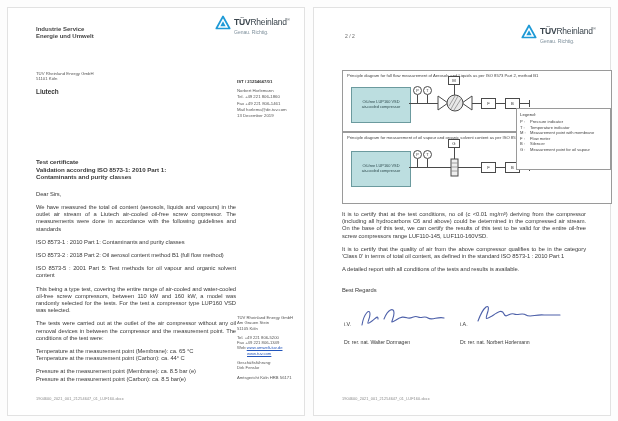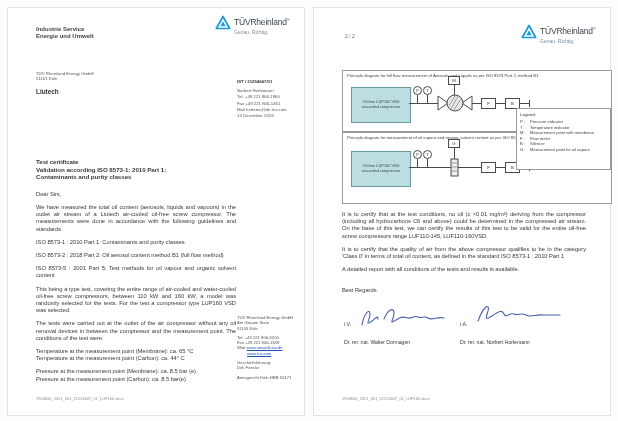--- a/index.html
+++ b/index.html
@@ -9,21 +9,21 @@
   }
   .page{position:absolute;top:7px;width:296px;height:407px;background:#fff;border:1px solid #e2e2e2;}
   #page1{left:7px;}
   #page2{left:313px;}
   .abs{position:absolute;}
 
   
   .logo{display:flex;align-items:flex-start;gap:3px;}
   .logo-text{line-height:9px;}
   .brand{font-size:8.5px;color:#3c464e;letter-spacing:-0.2px;}
-  .brand b{font-weight:normal;}
+  .brand b{font-weight:bold;}
   .reg{font-size:4px;vertical-align:super;color:#3c464e;}
   .tagline{font-size:5px;color:#7d8f9b;margin-top:1px;}
 
   
   .dept{font-size:6px;font-weight:bold;line-height:7.4px;color:#444;}
   .tiny{font-size:4.3px;line-height:5.4px;color:#555;}
   .recipient{font-size:6.4px;font-weight:bold;color:#333;}
   .refblock{font-size:4.3px;line-height:6.2px;color:#555;width:72px;}
   .refnum{font-weight:bold;color:#333;margin-bottom:3px;}
   .body-copy{font-size:5.8px;line-height:7.2px;letter-spacing:-0.05px;text-align:justify;color:#3a3a3a;}

